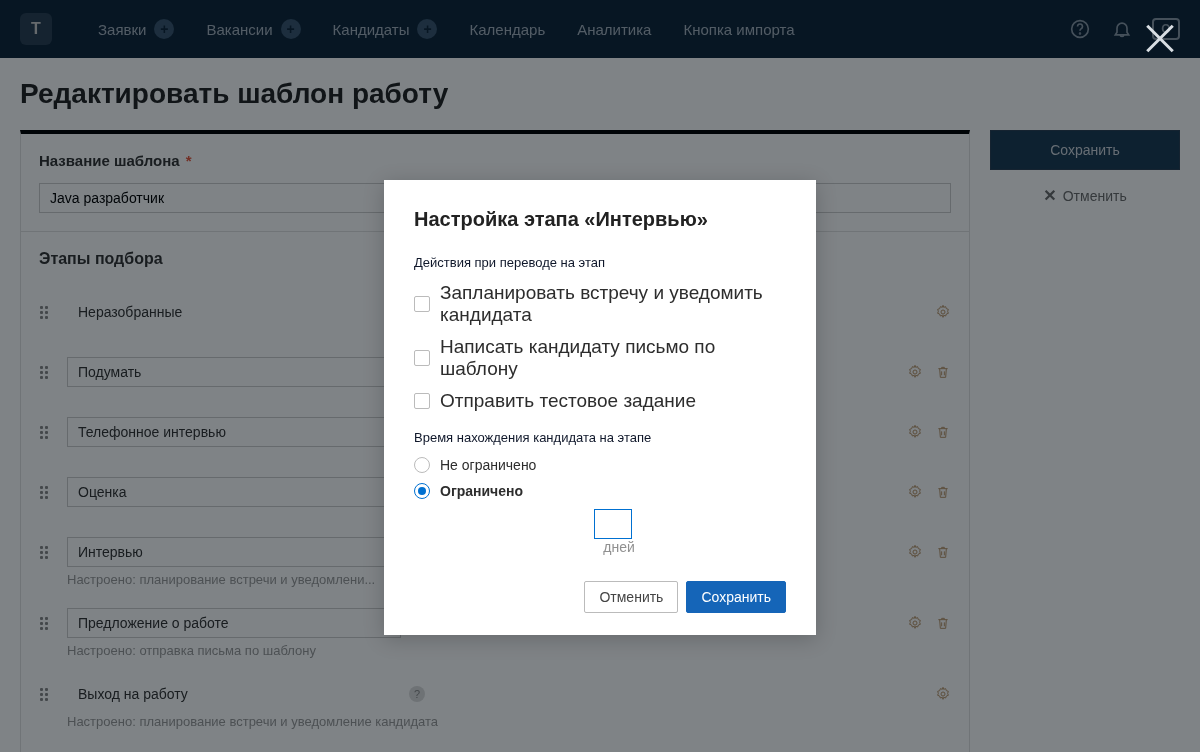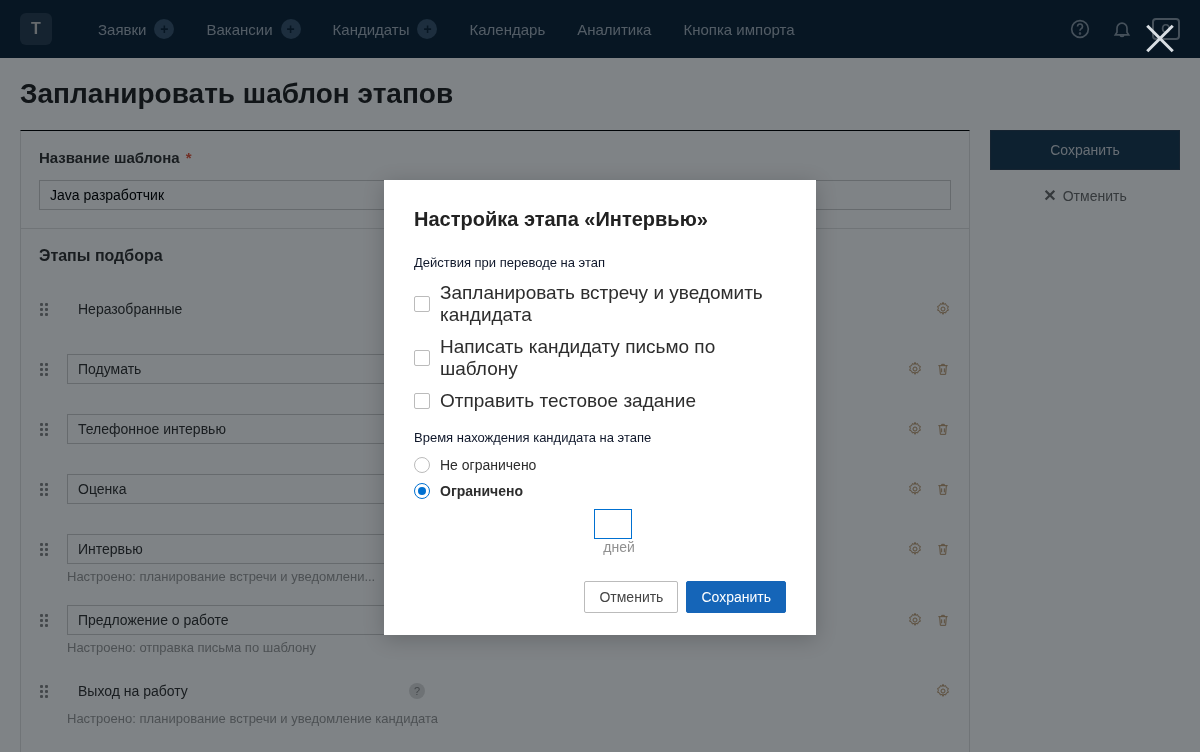--- a/index.html
+++ b/index.html
@@ -13,21 +13,21 @@
     .topnav .topicon { width: 20px; height: 20px; margin-left: 22px; fill: none; stroke: #8a99a7; stroke-width: 2; }
     .topnav .user { width: 28px; height: 22px; border: 2px solid #8a99a7; border-radius: 4px; margin-left: 20px; display: flex; align-items: center; justify-content: center; color: #8a99a7; font-size: 12px; font-weight: bold; }
 
     .page { padding: 20px 20px 0 20px; }
     .page h1 { font-size: 28px; font-weight: 600; color: #222; margin-bottom: 20px; }
     .layout { display: flex; gap: 20px; }
     .col-main { flex: 1; }
     .col-side { width: 190px; padding-top: 0; }
 
     .panel { padding: 18px 18px; border: 1px solid #e0e0e0; border-top: none; }
-    .panel:first-of-type { border-top: 1px solid #000000; }
+    .panel:first-of-type { border-top: 4px solid #000000; }
     .panel .label { font-size: 15px; color: #333; font-weight: 600; margin-bottom: 14px; }
     .panel .label .req { color: #e4573d; margin-left: 2px; }
     .panel input.tinp { width: 100%; border: 1px solid #ccc; padding: 6px 10px; font-size: 14px; height: 30px; }
 
     .stages-title { font-size: 16px; font-weight: 600; color: #333; margin-bottom: 20px; }
     .stage-row { display: flex; align-items: center; min-height: 48px; position: relative; }
     .stage-row .drag { width: 14px; height: 14px; margin-right: 14px; color: #888; flex-shrink: 0; display: flex; flex-wrap: wrap; align-content: center; }
     .stage-row .drag span { width:3px; height:3px; background:#888; margin:1px; border-radius:1px; display:inline-block; }
     .stage-row .stage-name { flex: 0 0 334px; font-size: 14px; color: #333; padding: 5px 10px; border: 1px solid transparent; height: 30px; line-height: 18px; }
     .stage-row.editable .stage-name { border: 1px solid #ccc; }
@@ -102,21 +102,21 @@
       <circle cx="12" cy="17.5" r="0.5" fill="#8a99a7"></circle>
     </svg>
   <svg class="topicon" viewBox="0 0 24 24">
       <path d="M18 16v-5a6 6 0 0 0-12 0v5l-2 3h16z"></path>
       <path d="M10 19a2 2 0 0 0 4 0"></path>
     </svg>
   <div class="user">О</div>
 </div>
 
 <div class="page">
-  <h1>Запланировать шаблон этапов</h1>
+  <h1>Редактировать шаблон работу</h1>
 
   <div class="layout">
     <div class="col-main">
       <div class="panel">
         <div class="label"><span>Название шаблона</span> <span class="req">*</span></div>
         <input class="tinp" value="Java разработчик" style="">
       </div>
 
       <div class="panel">
         <div class="stages-title">Этапы подбора</div>

